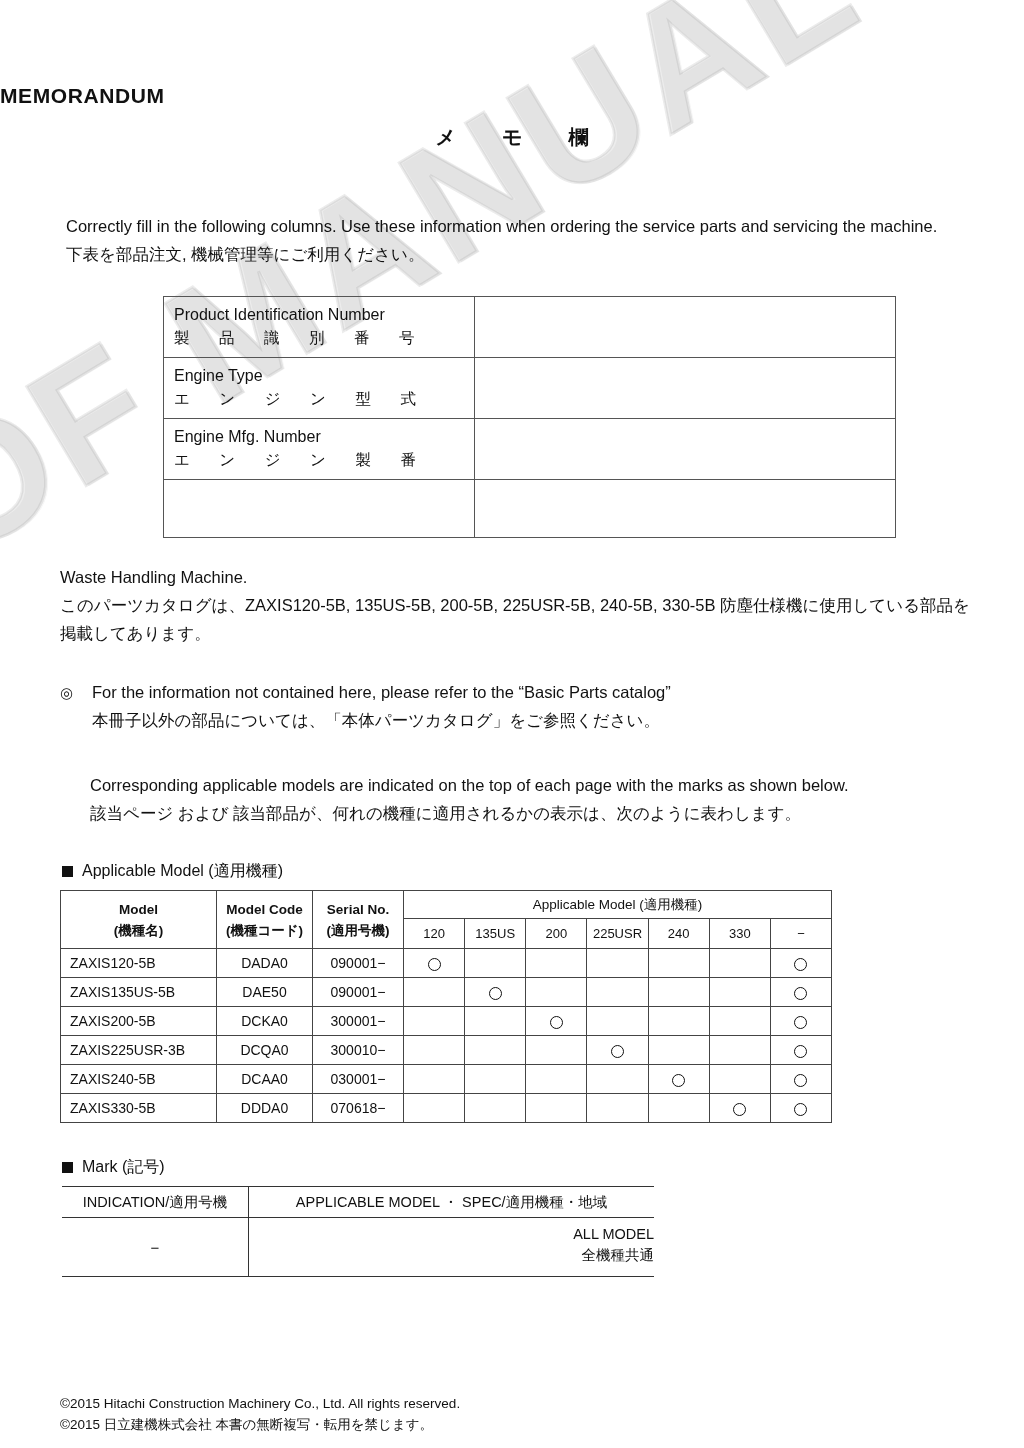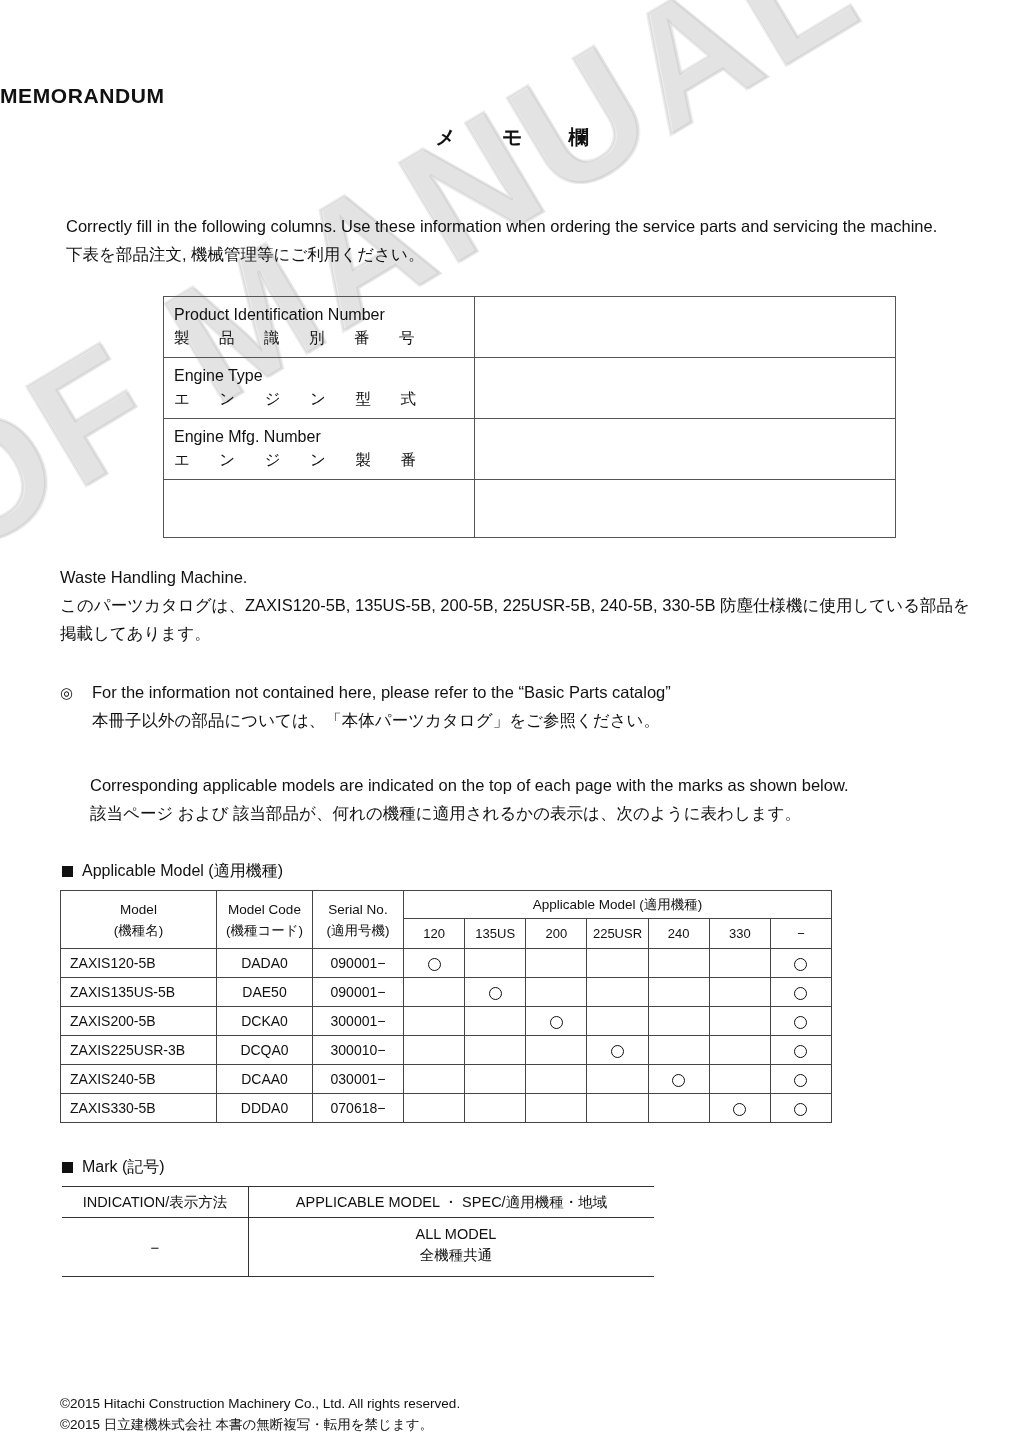--- a/index.html
+++ b/index.html
@@ -160,21 +160,21 @@
     width: 772px;
   }
   table.am th, table.am td {
     border: 1px solid #444444;
     text-align: center;
     font-size: 13.5px;
     padding: 0;
   }
   table.am th.hcol {
     height: 56px;
-    font-weight: normal;
+    font-weight: bold;
     line-height: 21px;
   }
   table.am th.grp {
     height: 27px;
     font-weight: normal;
     font-size: 13.5px;
   }
   table.am th.sub {
     height: 29px;
     font-weight: normal;
@@ -226,21 +226,21 @@
     border-bottom: 1.6px solid #333333;
     height: 52px;
     font-size: 14.5px;
     vertical-align: middle;
   }
   table.mk tr.body td.c1 {
     border-right: 1.6px solid #333333;
     text-align: center;
   }
   table.mk tr.body td.c2 {
-    text-align: center;
+    text-align: right;
     padding-left: 9px;
     vertical-align: top;
     padding-top: 6px;
     line-height: 21px;
   }
   .dash-mark { font-size: 15px; }
 
   
   .footer {
     position: absolute;
@@ -441,21 +441,21 @@
 
     <div class="sec-head">
       <span class="sq"></span>
       <span>Mark (記号)</span>
     </div>
 
     <div class="mk-wrap">
       <table class="mk">
         <thead>
           <tr class="head">
-            <th class="c1">INDICATION/表示方法</th>
+            <th class="c1">INDICATION/適用号機</th>
             <th class="c2">APPLICABLE MODEL ・ SPEC/適用機種・地域</th>
           </tr>
         </thead>
         <tbody>
           <tr class="body">
             <td class="c1">
               <span class="dash-mark">−</span>
             </td>
             <td class="c2">
               <div>ALL MODEL</div>

